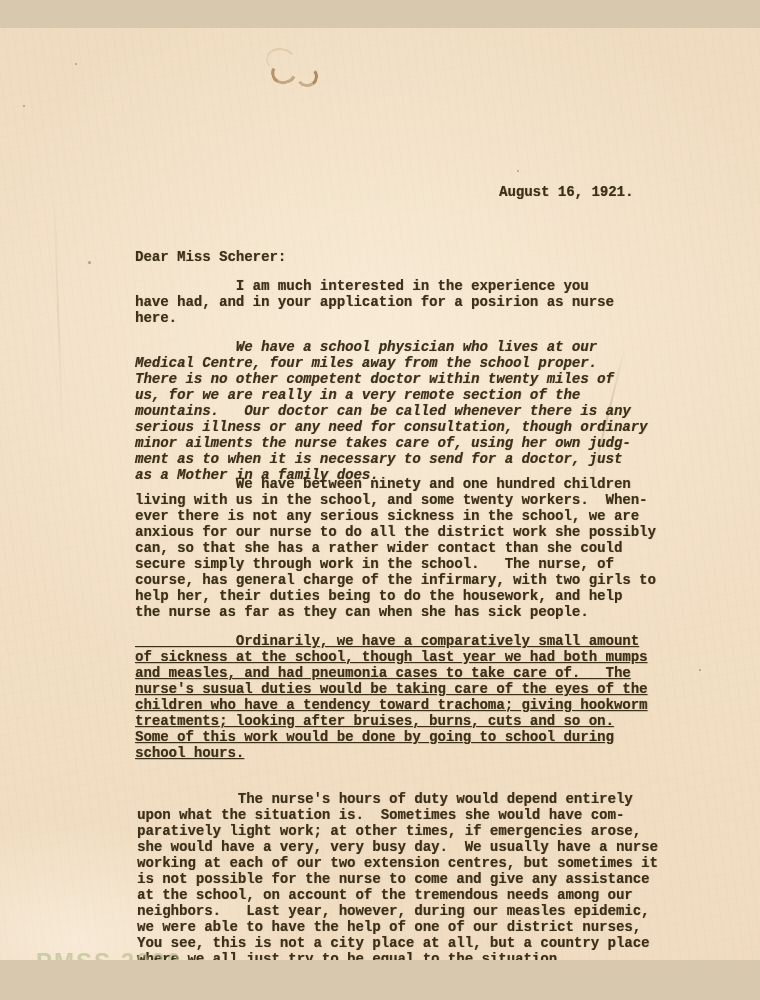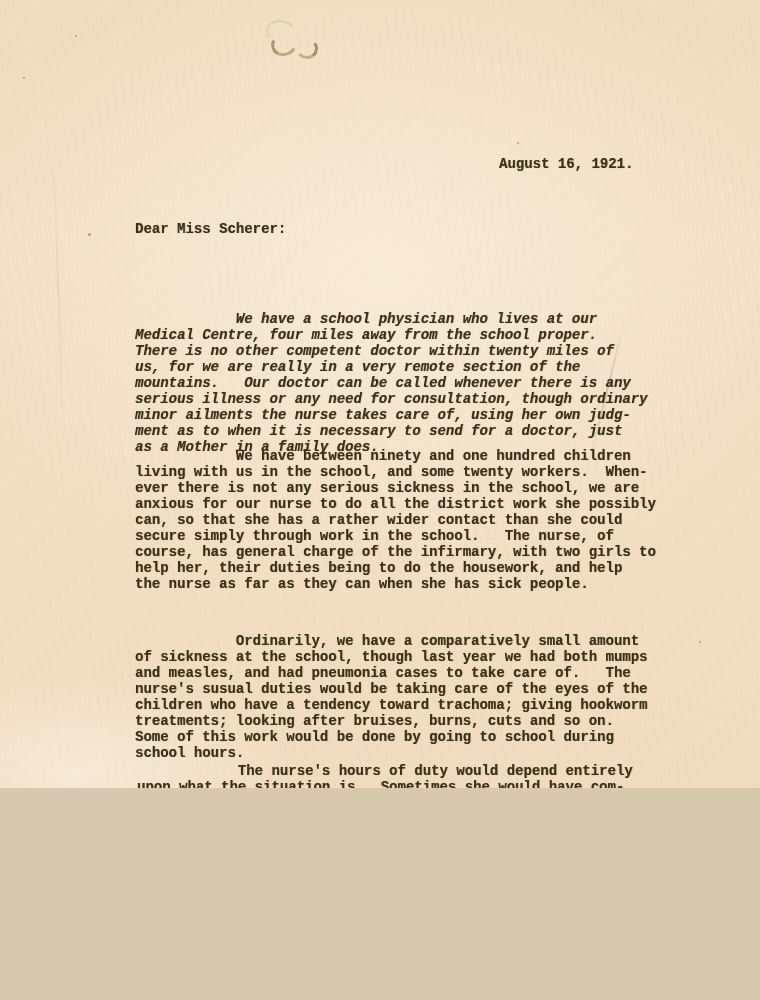--- a/index.html
+++ b/index.html
@@ -1,45 +1,46 @@
 <!DOCTYPE html>
 <html><head>
 <meta charset="utf-8">
 <style>
   html,body{margin:0;padding:0;background:#d8c8ae;}
   .scan{
     position:relative;
-    width:760px;height:788px;
+    width:760px;height:932px;
     overflow:hidden;
     background-color:#f1dfc5;
     background-image:
       radial-gradient(90% 70% at 50% 35%, rgba(255,246,230,0.50), rgba(255,246,230,0) 62%),
       radial-gradient(40% 18% at 10% 98%, rgba(255,250,240,0.45), rgba(255,250,240,0) 70%),
       radial-gradient(130% 105% at 50% 48%, rgba(0,0,0,0) 58%, rgba(168,126,80,0.20) 100%),
       repeating-linear-gradient(83deg, rgba(181,142,96,0.045) 0 1px, rgba(0,0,0,0) 1px 9px),
       repeating-linear-gradient(-12deg, rgba(196,160,112,0.035) 0 1px, rgba(0,0,0,0) 1px 13px),
       linear-gradient(180deg, rgba(236,214,182,0.35), rgba(246,229,203,0.15) 30%, rgba(238,215,183,0.30) 100%);
+    margin-top: 28px;
   }
   .typed{
     position:absolute;
     font-family:"Liberation Mono","DejaVu Sans Mono",monospace;
     font-weight:bold;
     font-size:14px;
     line-height:16px;
     color:#3c3018;
     white-space:pre;
     text-shadow:0.4px 0.4px 0.7px rgba(60,48,24,0.55);
     letter-spacing:0px;
   }
   .date{left:499px;top:156px;}
   .salutation{left:135px;top:221px;font-family:Liberation Mono, monospace;}
   .p1{left:135px;top:250px;}
   .p2{left:135px;top:311px;font-style:italic;}
   .p3{left:135px;top:448px;}
-  .p4{left:135px;top:633px;}
+  .p4{left:135px;top:605px;text-decoration:underline;}
   .p5{left:137px;top:763px;}
   .watermark{
     position:absolute;left:36px;top:920px;
     font-family:Liberation Sans, sans-serif;
     font-weight:600;font-size:24px;letter-spacing:2px;
     color:rgba(168,184,126,0.55);
   }
   .annotation{
     position:absolute;left:626px;top:964px;
     font-family:"DejaVu Sans",sans-serif;
@@ -87,20 +88,23 @@
   <span class="speck s4"></span>
   <span class="speck s5"></span>
   <span class="speck s6"></span>
   <span class="crease crease-right"></span>
   <span class="crease crease-left"></span>
 
   <div class="typed date">August 16, 1921.</div>
 
   <div class="typed salutation">Dear Miss Scherer:</div>
 
+  <div class="typed p1">            I am much interested in the experience you
+have had, and in your application for a posirion as nurse
+here.</div>
 
   <div class="typed p2">            We have a school physician who lives at our
 Medical Centre, four miles away from the school proper.
 There is no other competent doctor within twenty miles of
 us, for we are really in a very remote section of the
 mountains.   Our doctor can be called whenever there is any
 serious illness or any need for consultation, though ordinary
 minor ailments the nurse takes care of, using her own judg-
 ment as to when it is necessary to send for a doctor, just
 as a Mother in a family does.</div>

